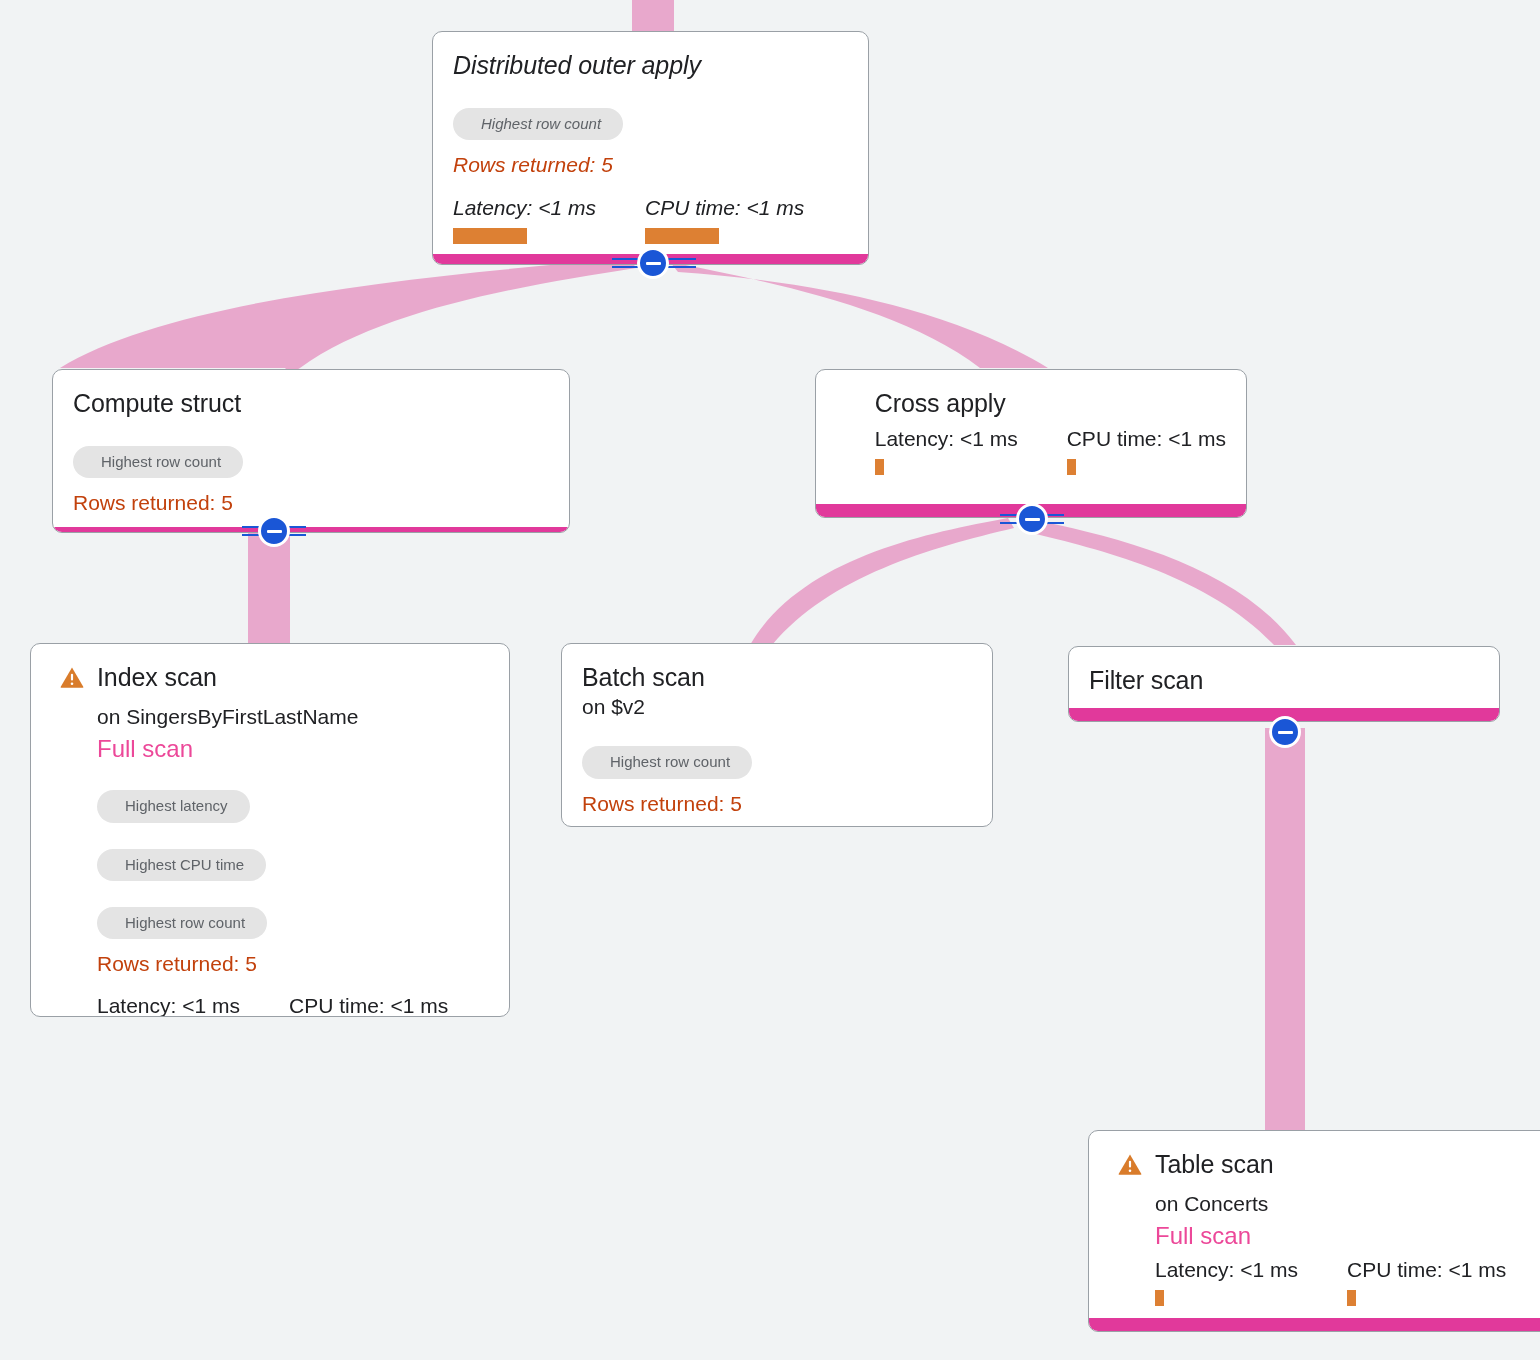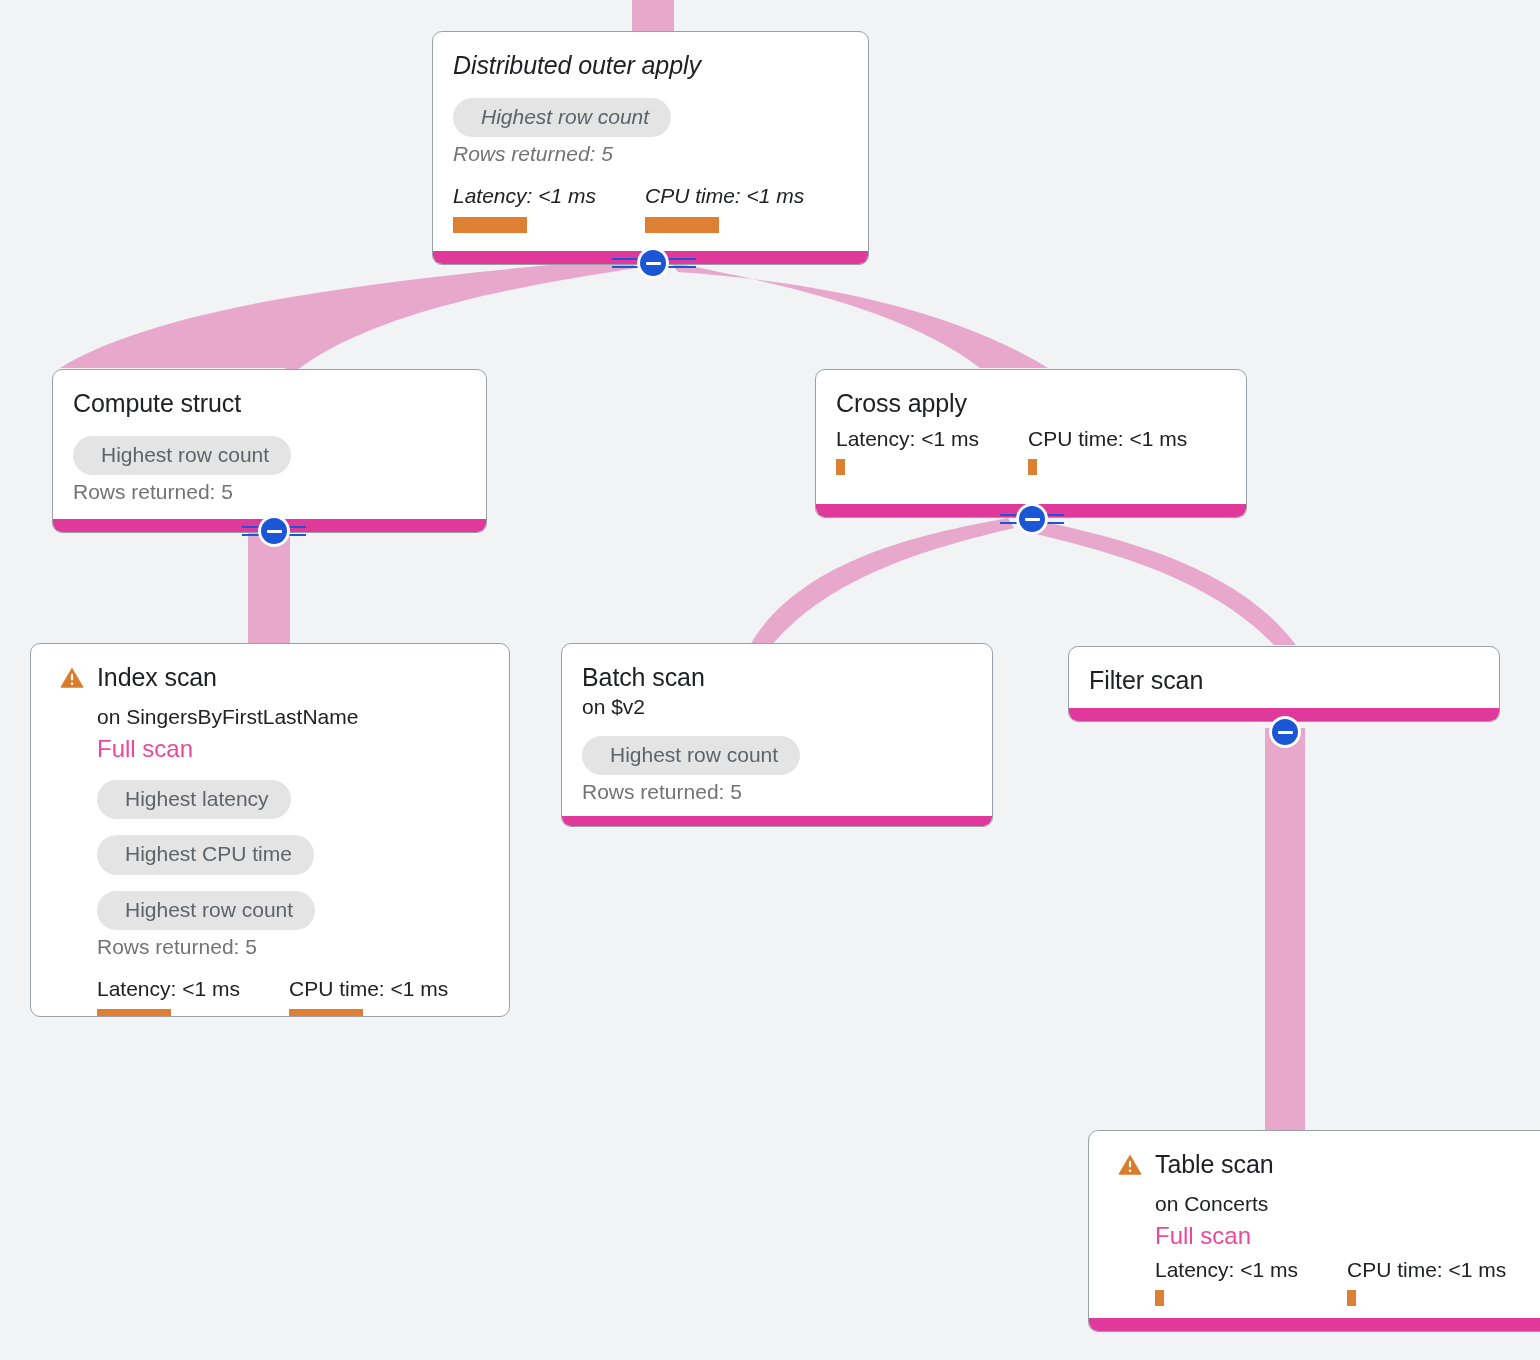--- a/index.html
+++ b/index.html
@@ -92,31 +92,31 @@
     margin-top: 4px;
     line-height: 1.25;
     white-space: nowrap;
   }
 
   .badge {
     display: inline-block;
     background: #E4E4E4;
     color: #5F6368;
     border-radius: 999px;
-    font-size: 21px;
+    font-size: 15px;
     padding: 7px 22px 8px 28px;
-    margin-top: 16px;
+    margin-top: 26px;
     line-height: 1.15;
     white-space: nowrap;
   }
 
   .rows-returned {
     font-size: 21px;
-    color: #737373;
-    margin-top: 4px;
+    color: #c2410c;
+    margin-top: 12px;
     line-height: 1.25;
     white-space: nowrap;
   }
 
   .metrics {
     display: flex;
     flex-direction: row;
     margin-top: 16px;
     width: 100%;
   }
@@ -242,37 +242,37 @@
       </div>
     </div>
     <div class="node-accent"></div>
   </div>
   <div class="toggle-rails" style="left:612px; top:255px; width:84px;">
     <span class="rail top"></span>
     <span class="rail bottom"></span>
   </div>
   <div class="collapse-btn" style="left:637px; top:247px;"></div>
 
-  <div class="node" style="left:52px; top:369px; width:435px; height:164px;">
+  <div class="node" style="left:52px; top:369px; width:518px; height:164px;">
     <div class="node-body">
       <div class="node-title-row">
         <span class="node-title">Compute struct</span>
       </div>
       <span class="badge">Highest row count</span>
       <div class="rows-returned">Rows returned: 5</div>
     </div>
     <div class="node-accent"></div>
   </div>
   <div class="toggle-rails" style="left:242px; top:523px; width:64px;">
     <span class="rail top"></span>
     <span class="rail bottom"></span>
   </div>
   <div class="collapse-btn" style="left:258px; top:515px;"></div>
 
-  <div class="node" style="left:815px; top:369px; width:432px; height:149px;">
+  <div class="node" style="left:815px; top:369px; width:432px; height:149px;align-items:flex-end;">
     <div class="node-body">
       <div class="node-title-row">
         <span class="node-title">Cross apply</span>
       </div>
       <div class="metrics tight">
         <div class="metric" style="width:192px;">
           <span class="metric-label">Latency: &lt;1 ms</span>
           <span class="metric-bar narrow"></span>
         </div>
         <div class="metric">

